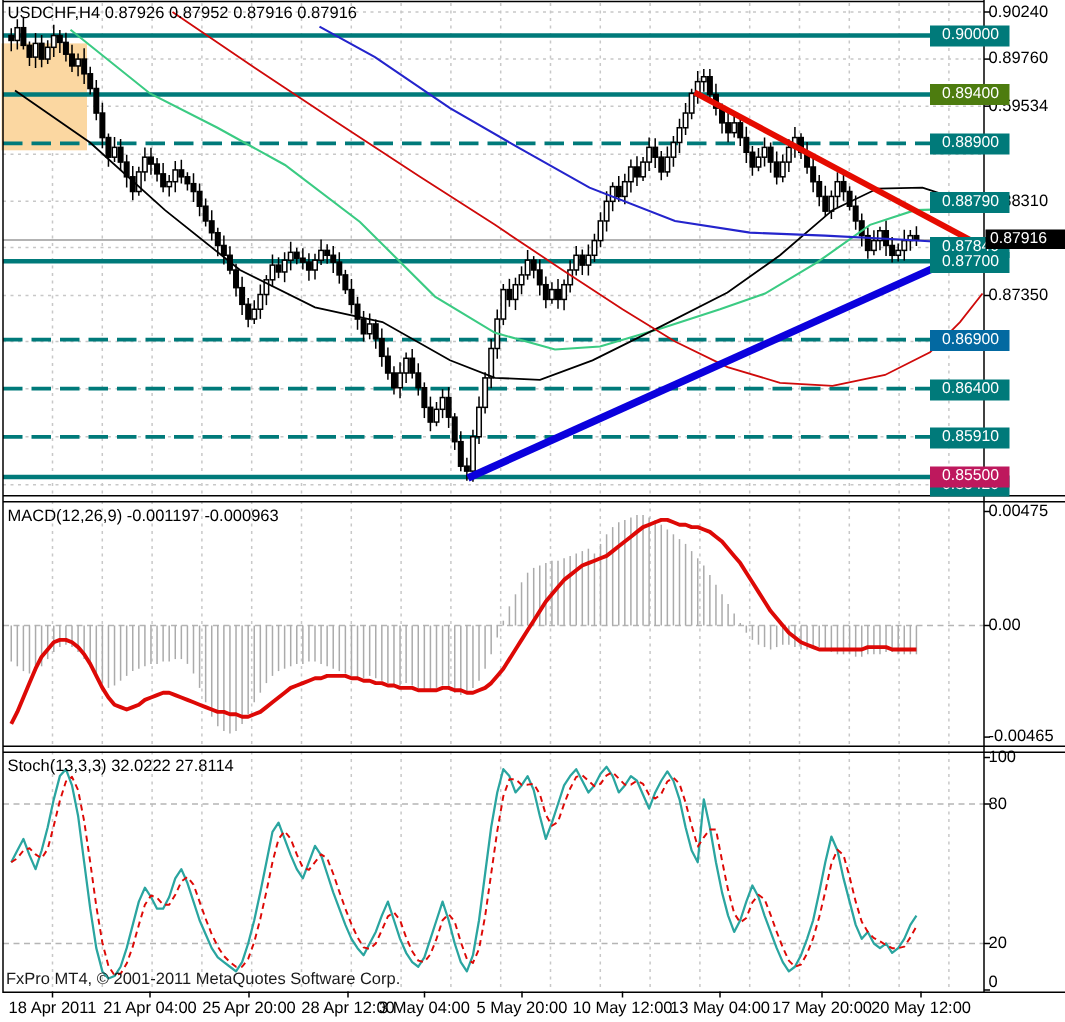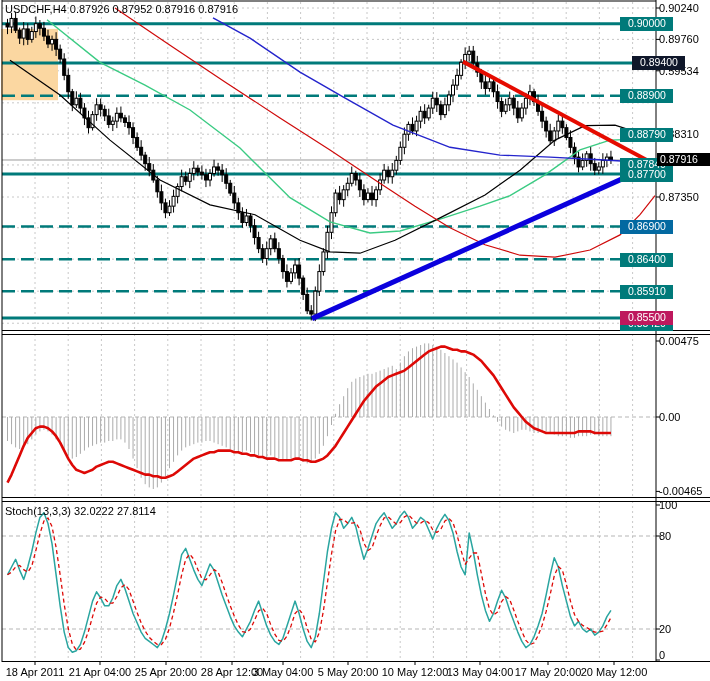--- a/index.html
+++ b/index.html
@@ -623,35 +623,37 @@
       <line x1="283" y1="661" x2="283" y2="665" stroke="#000" stroke-width="1"></line>
       <line x1="348" y1="661" x2="348" y2="665" stroke="#000" stroke-width="1"></line>
       <line x1="415" y1="661" x2="415" y2="665" stroke="#000" stroke-width="1"></line>
       <line x1="480" y1="661" x2="480" y2="665" stroke="#000" stroke-width="1"></line>
       <line x1="548" y1="661" x2="548" y2="665" stroke="#000" stroke-width="1"></line>
       <line x1="614" y1="661" x2="614" y2="665" stroke="#000" stroke-width="1"></line>
     </svg>
 
   <div class="panel-label" style="left:5px;top:3px;">USDCHF,H4  0.87926 0.87952 0.87916 0.87916</div>
 
+  <div class="panel-label" style="left:5px;top:338px;">MACD(12,26,9) -0.001197 -0.000963</div>
 
   <div class="panel-label" style="left:5px;top:505px;">Stoch(13,3,3) 32.0222 27.8114</div>
 
+  <div id="copyright">FxPro MT4, © 2001-2011 MetaQuotes Software Corp.</div>
 
   <div id="price-axis">
       <div class="scale-label" style="top:2px;">0.90240</div>
       <div class="scale-label" style="top:33px;">0.89760</div>
       <div class="scale-label" style="top:65px;">0.59534</div>
       <div class="scale-label" style="top:128px;">0.88310</div>
       <div class="scale-label" style="top:191px;">0.87350</div>
       <div class="level-badge" style="top:96px;background:#007a7a;margin-top:32px;">0.88790</div>
       <div class="level-badge" style="top:158px;background:#007a7a;">0.87840</div>
       <div class="level-badge" style="top:317px;background:#007a7a;">0.85420</div>
       <div class="level-badge" style="top:17px;background:#007a7a;">0.90000</div>
-      <div class="level-badge" style="top:56px;background:#0f172a;margin-left:12px;">0.89400</div>
+      <div class="level-badge" style="top:56px;background:#4d7c0f;">0.89400</div>
       <div class="level-badge" style="top:168px;background:#007a7a;">0.87700</div>
       <div class="level-badge" style="top:311px;background:#be185d;">0.85500</div>
       <div class="level-badge" style="top:89px;background:#007a7a;">0.88900</div>
       <div class="level-badge" style="top:220px;background:#0369a1;">0.86900</div>
       <div class="level-badge" style="top:253px;background:#007a7a;">0.86400</div>
       <div class="level-badge" style="top:285px;background:#007a7a;">0.85910</div>
       <div class="price-badge-current" style="top:153px;">0.87916</div>
     </div>
   <div id="indicator-axes">
       <div class="scale-label" style="top:335px;">0.00475</div>

